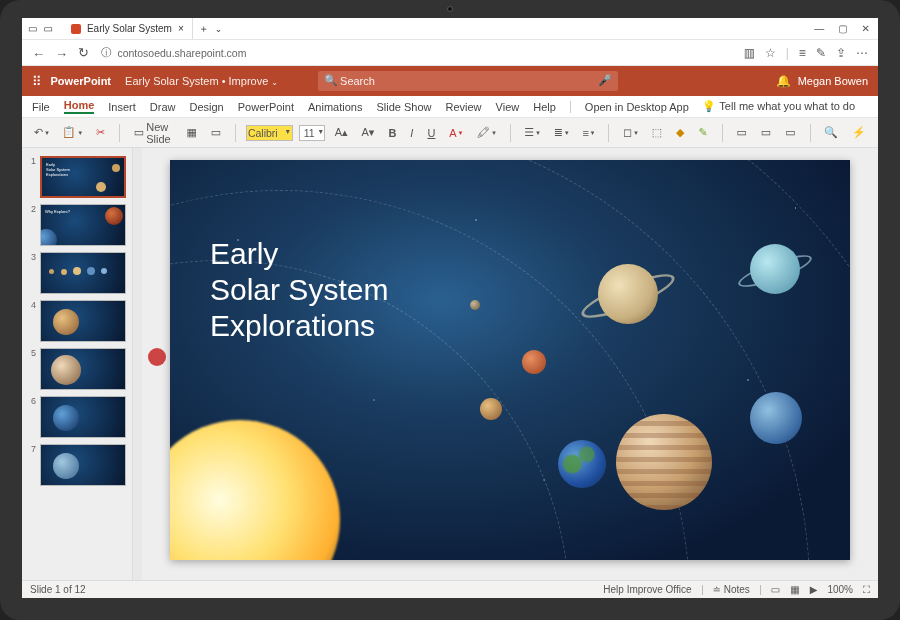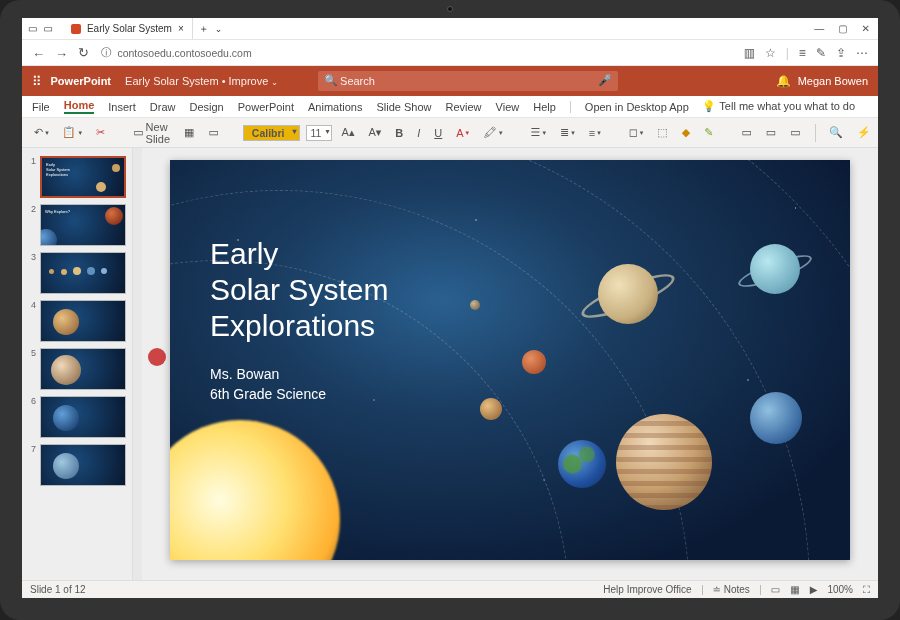--- a/index.html
+++ b/index.html
@@ -35,21 +35,21 @@
   .rtabs { height:22px; background:#fff; display:flex; align-items:center; padding:0 10px; gap:14px; border-bottom:1px solid #e5e5e5; font-size:11px; color:#444;}
   .rtabs .rtab.active{ color:#B7472A; border-bottom:2px solid #15803d; padding-bottom:1px; font-weight:600;}
   .rtabs .divider{ width:1px; height:12px; background:#ccc;}
   .rtabs .rright{ margin-left:auto; display:flex; gap:8px;}
   .rtabs .pill{ border:1px solid #ccc; padding:1px 8px; border-radius:2px; font-size:10px;}
   .rtabs .pill.share{ color:#B7472A; border-color:#B7472A;}
   
   .toolbar { height:30px; background:#f3f2f1; border-bottom:1px solid #ddd; display:flex; align-items:center; padding:0 8px; gap:6px; font-size:11px; color:#555;}
   .toolbar .sep{ width:1px; height:18px; background:#ccc; margin:0 4px;}
   .toolbar .btn{ padding:2px 4px; display:flex; align-items:center; gap:2px; cursor:pointer;}
-  .toolbar .fontbox{ border:1px solid #bbb; background:#eab308; padding:1px 14px 1px 8px; font-size:10.5px; position:relative;font-weight:bold;}
+  .toolbar .fontbox{ border:1px solid #bbb; background:#fde047; padding:1px 14px 1px 1px; font-size:10.5px; position:relative;}
   .toolbar .fontbox .car{position:absolute; right:2px; top:1px; font-size:8px;}
   .toolbar .szbox{ border:1px solid #bbb; background:#fff; padding:1px 10px 1px 4px; font-size:10.5px; width:26px; position:relative;}
   .toolbar .szbox .car{position:absolute; right:1px; top:1px; font-size:8px;}
   .toolbar .tr{margin-left:auto; display:flex; gap:6px;}
   
   .main{ flex:1; display:flex; background:#eee; overflow:hidden;}
   .thumbs{ width:110px; background:#eee; padding:8px 6px; display:flex; flex-direction:column; gap:6px; overflow:hidden;}
   .thumb{ display:flex; gap:4px; }
   .thumb .num{ font-size:9px; color:#666; width:8px; text-align:right;}
   .thumb .mini{ flex:1; height:42px; background:radial-gradient(circle at 40% 40%, #1a4a7a, #081830); border:1px solid #bbb; position:relative; overflow:hidden;}
@@ -119,21 +119,21 @@
   </div>
 
   <div class="addrbar">
     <div class="nav">
       <span>←</span>
       <span>→</span>
       <span>↻</span>
     </div>
     <div class="url">
       <span>ⓘ</span>
-      <span>contosoedu.contosoedu.com</span>
+      <span>contosoedu.sharepoint.com</span>
     </div>
     <div class="ar-right">
       <span>▥</span>
       <span>☆</span>
       <span style="color:#ccc">|</span>
       <span>≡</span>
       <span>✎</span>
       <span>⇪</span>
       <span>⋯</span>
     </div>
@@ -285,24 +285,20 @@
         <div class="planet p-sat"></div>
         <div class="planet p-jup"></div>
         <div class="ring-ura"></div>
         <div class="planet p-ura"></div>
         <div class="planet p-nep"></div>
         <div class="title">
           <span>Early</span><br>
           <span>Solar System</span><br>
           <span>Explorations</span>
         </div>
-        <div class="sub">
-          <span>Ms. Bowan</span><br>
-          <span>6th Grade Science</span>
-        </div>
       </div>
     </div>
   </div>
 
   <div class="status">
     <span>Slide 1 of 12</span>
     <div class="sright">
       <span>Help Improve Office</span>
       <span class="vsep"></span>
       <span>≐ <span>Notes</span></span>

